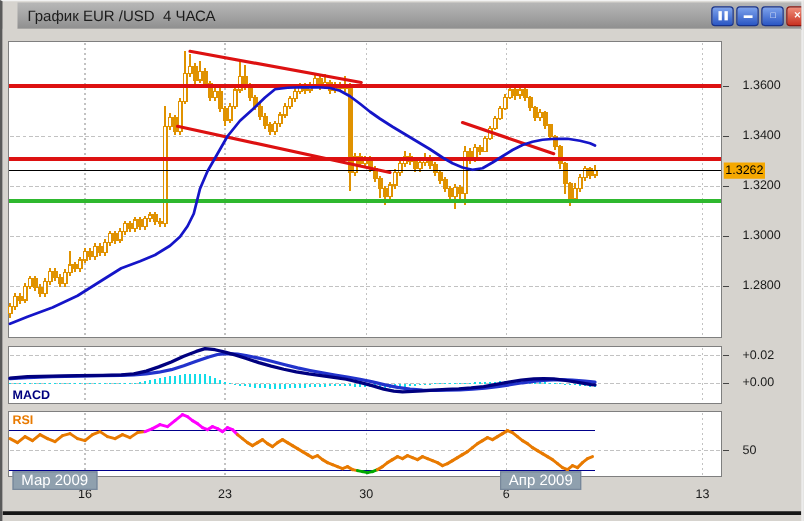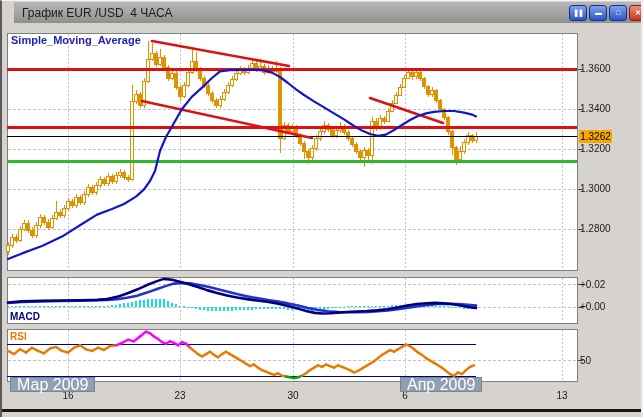--- a/index.html
+++ b/index.html
@@ -13,24 +13,24 @@
   .wbtn{width:16px;height:14px;border-radius:3px;background:linear-gradient(#7da2ec,#2b57c4);
         border:1px solid #17328c;color:#fff;font-size:7px;line-height:13px;text-align:center;
         font-weight:bold;cursor:default;letter-spacing:-1px;overflow:hidden;}
   .wbtn.close{background:linear-gradient(#ef8d7a,#c93322);border-color:#8c1711;letter-spacing:0;}
   #client{position:absolute;left:0;top:22px;width:639px;height:395px;background:#d6d3ce;}
   svg{position:absolute;left:0;top:0;}
   .pane-label{position:absolute;font-weight:bold;}
   #sma-label{left:9px;top:11px;font-size:11px;color:#2121b0;}
   #macd-label{left:8px;top:256px;font-size:10px;color:#00007f;margin-top:32px;}
   #rsi-label{left:8px;top:308px;font-size:10px;color:#e87a00;}
-  .axlabel{position:absolute;left:578px;font-size:10px;color:#1a1a1a;white-space:nowrap;}
+  .axlabel{position:absolute;left:592px;font-size:10px;color:#1a1a1a;white-space:nowrap;}
   .xlabel{position:absolute;width:26px;text-align:center;font-size:10px;color:#1a1a1a;top:367px;}
   .badge{position:absolute;top:354px;height:13px;line-height:13px;padding:0 6px;
-         background:#8fa0ae;border:1px solid #77879a;color:#fff;font-size:16px;}
+         background:#8fa0ae;border:1px solid #77879a;color:#fff;font-size:12px;}
   #price-tag{position:absolute;left:577px;top:107px;width:33px;height:13px;line-height:13px;
              text-align:center;background:#f5a800;color:#000;font-size:10px;}
   #bottom-strip{position:absolute;left:0;top:408px;width:100%;height:3px;background:#161616;}
 </style>
 </head>
 <body>
 
 <div id="window">
   <div id="titlebar">
     <span id="title-text">График EUR /USD  4 ЧАСА</span>
@@ -541,21 +541,20 @@
         <line x1="468" y1="343.9" x2="472" y2="342.3" stroke="#e87a00" stroke-width="2.4" stroke-linecap="round"></line>
         <line x1="576" y1="46" x2="581" y2="46" stroke="#444" stroke-width="1" shape-rendering="crispEdges"></line>
         <line x1="576" y1="86.00000000000003" x2="581" y2="86.00000000000003" stroke="#444" stroke-width="1" shape-rendering="crispEdges"></line>
         <line x1="576" y1="126.00000000000007" x2="581" y2="126.00000000000007" stroke="#444" stroke-width="1" shape-rendering="crispEdges"></line>
         <line x1="576" y1="166.0000000000001" x2="581" y2="166.0000000000001" stroke="#444" stroke-width="1" shape-rendering="crispEdges"></line>
         <line x1="576" y1="206.00000000000014" x2="581" y2="206.00000000000014" stroke="#444" stroke-width="1" shape-rendering="crispEdges"></line>
         <line x1="576" y1="261.5" x2="581" y2="261.5" stroke="#444" stroke-width="1" shape-rendering="crispEdges"></line>
         <line x1="576" y1="284" x2="581" y2="284" stroke="#444" stroke-width="1" shape-rendering="crispEdges"></line>
         <line x1="576" y1="337.5" x2="581" y2="337.5" stroke="#444" stroke-width="1" shape-rendering="crispEdges"></line>
       </svg>
-    <span class="pane-label" id="sma-label">Simple_Moving_Average</span>
     <span class="pane-label" id="macd-label">MACD</span>
     <span class="pane-label" id="rsi-label">RSI</span>
     <div id="price-labels">
         <span class="axlabel" style="top: 40px;">1.3600</span>
         <span class="axlabel" style="top: 80px;">1.3400</span>
         <span class="axlabel" style="top: 120px;">1.3200</span>
         <span class="axlabel" style="top: 160px;">1.3000</span>
         <span class="axlabel" style="top: 200px;">1.2800</span>
       </div>
     <div id="macd-labels">

